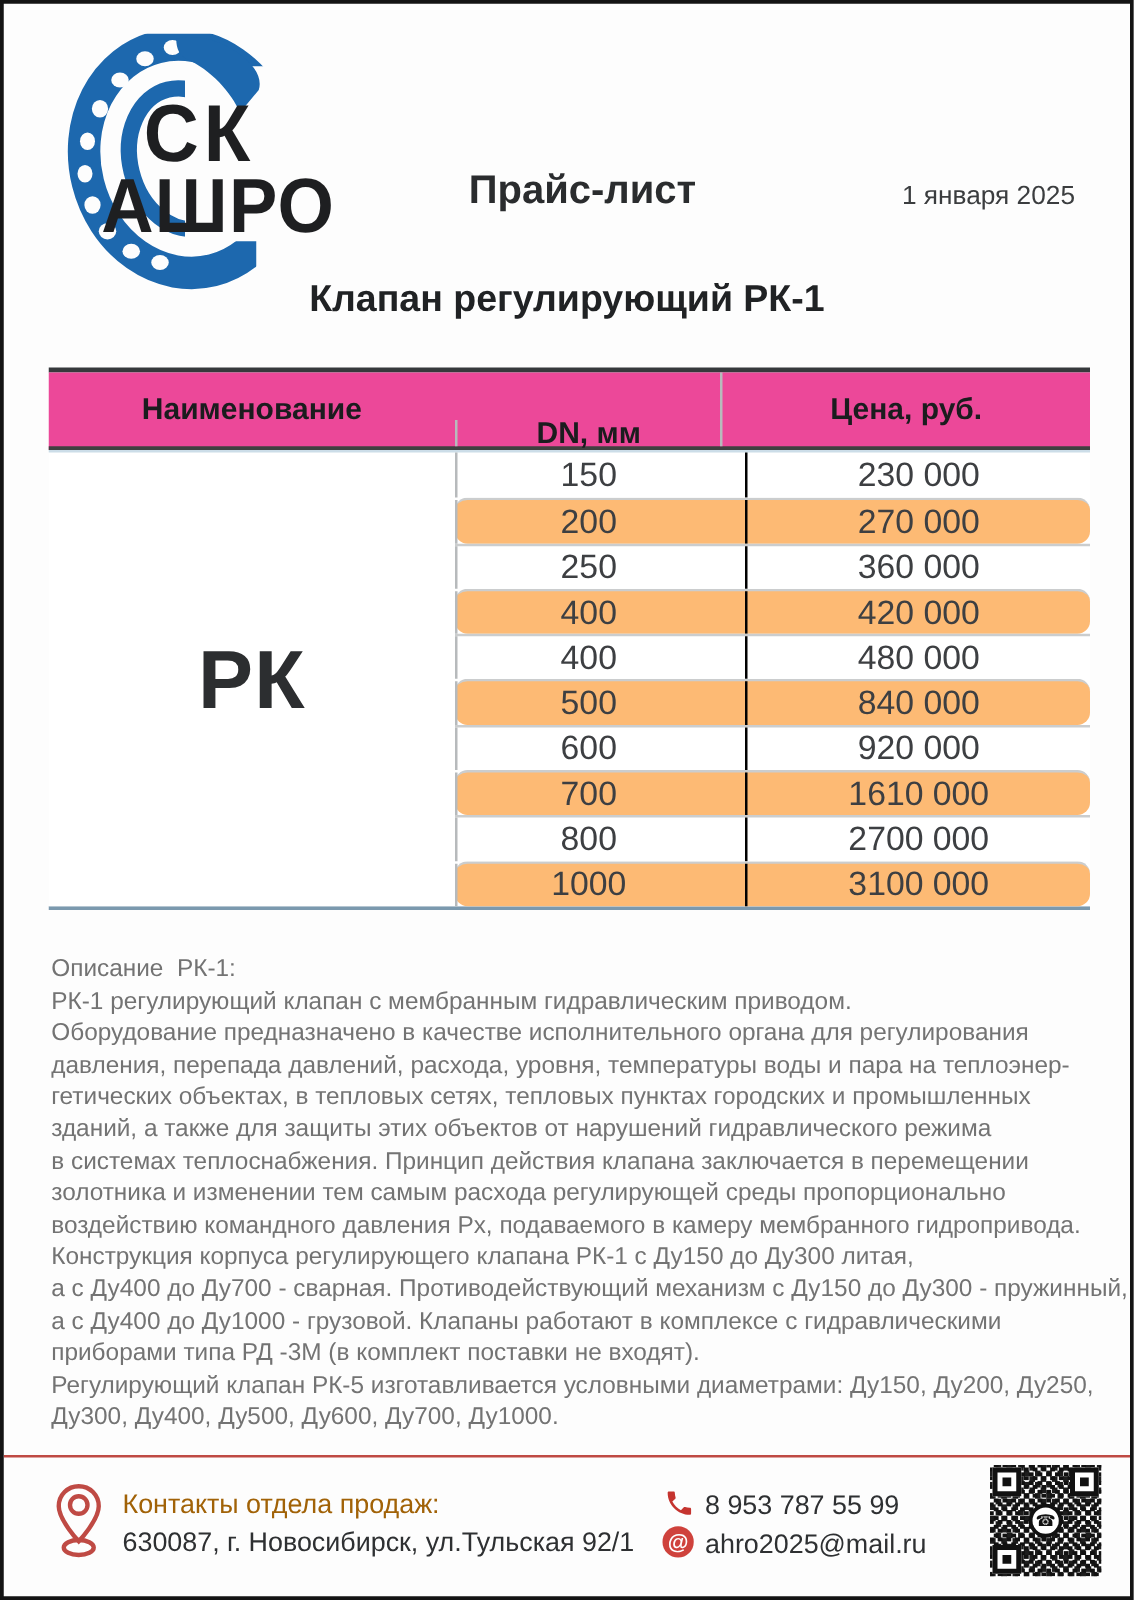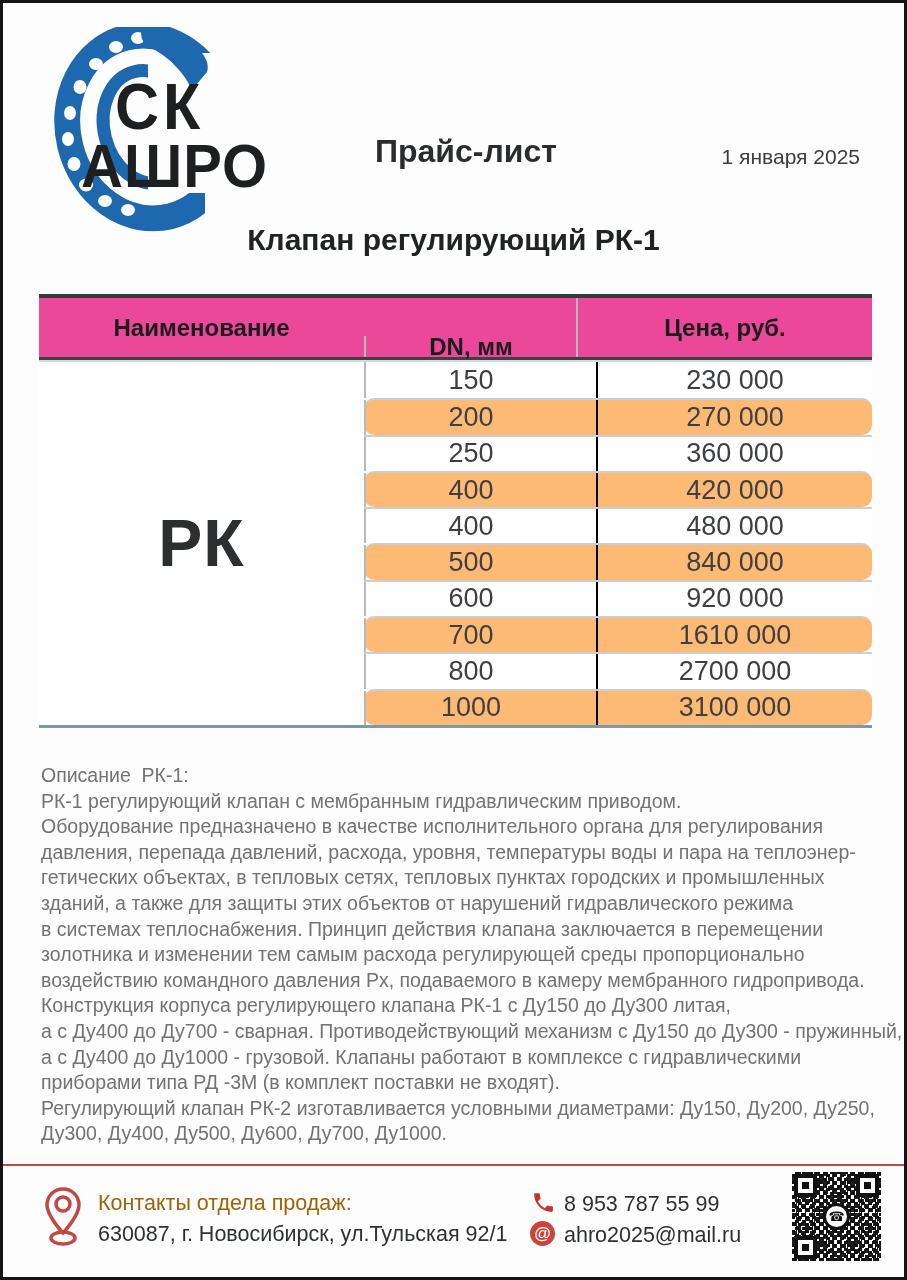--- a/index.html
+++ b/index.html
@@ -170,21 +170,21 @@
     <div class="line">давления, перепада давлений, расхода, уровня, температуры воды и пара на теплоэнер-</div>
     <div class="line">гетических объектах, в тепловых сетях, тепловых пунктах городских и промышленных</div>
     <div class="line">зданий, а также для защиты этих объектов от нарушений гидравлического режима</div>
     <div class="line">в системах теплоснабжения. Принцип действия клапана заключается в перемещении</div>
     <div class="line">золотника и изменении тем самым расхода регулирующей среды пропорционально</div>
     <div class="line">воздействию командного давления Рх, подаваемого в камеру мембранного гидропривода.</div>
     <div class="line">Конструкция корпуса регулирующего клапана РК-1 с Ду150 до Ду300 литая,</div>
     <div class="line">а с Ду400 до Ду700 - сварная. Противодействующий механизм с Ду150 до Ду300 - пружинный,</div>
     <div class="line">а с Ду400 до Ду1000 - грузовой. Клапаны работают в комплексе с гидравлическими</div>
     <div class="line">приборами типа РД -3М (в комплект поставки не входят).</div>
-    <div class="line">Регулирующий клапан РК-2 изготавливается условными диаметрами: Ду150, Ду200, Ду250,</div>
+    <div class="line">Регулирующий клапан РК-5 изготавливается условными диаметрами: Ду150, Ду200, Ду250,</div>
     <div class="line">Ду300, Ду400, Ду500, Ду600, Ду700, Ду1000.</div>
   </div>
 
   <div class="footer-rule"></div>
 
   <svg class="pin-icon" width="40" height="62" viewBox="0 0 40 62">
     <path d="M20,4 C11,4 4,11 4,20 C4,31 20,48 20,48 C20,48 36,31 36,20 C36,11 29,4 20,4 Z" fill="none" stroke="#bf4a44" stroke-width="3.5"></path>
     <circle cx="20" cy="19" r="7" fill="none" stroke="#bf4a44" stroke-width="3.5"></circle>
     <ellipse cx="20" cy="53" rx="12" ry="6" fill="none" stroke="#bf4a44" stroke-width="3.5"></ellipse>
   </svg>

